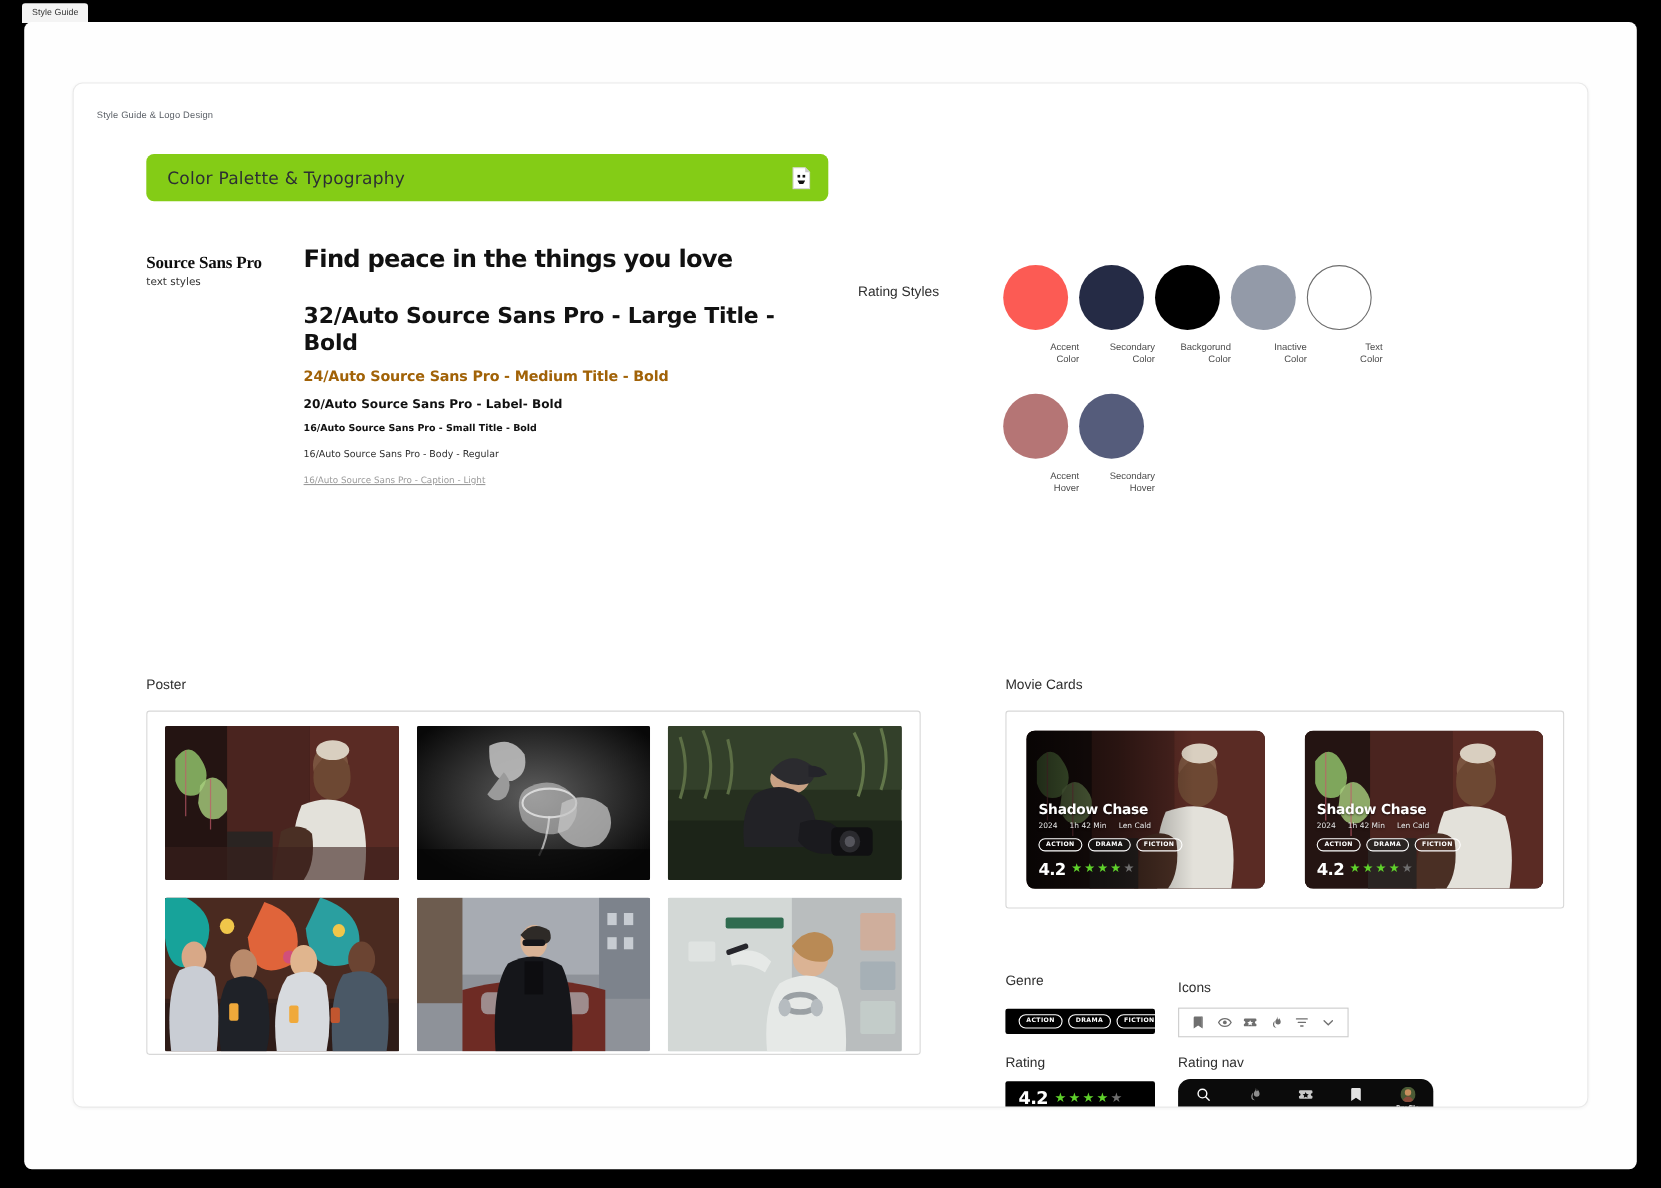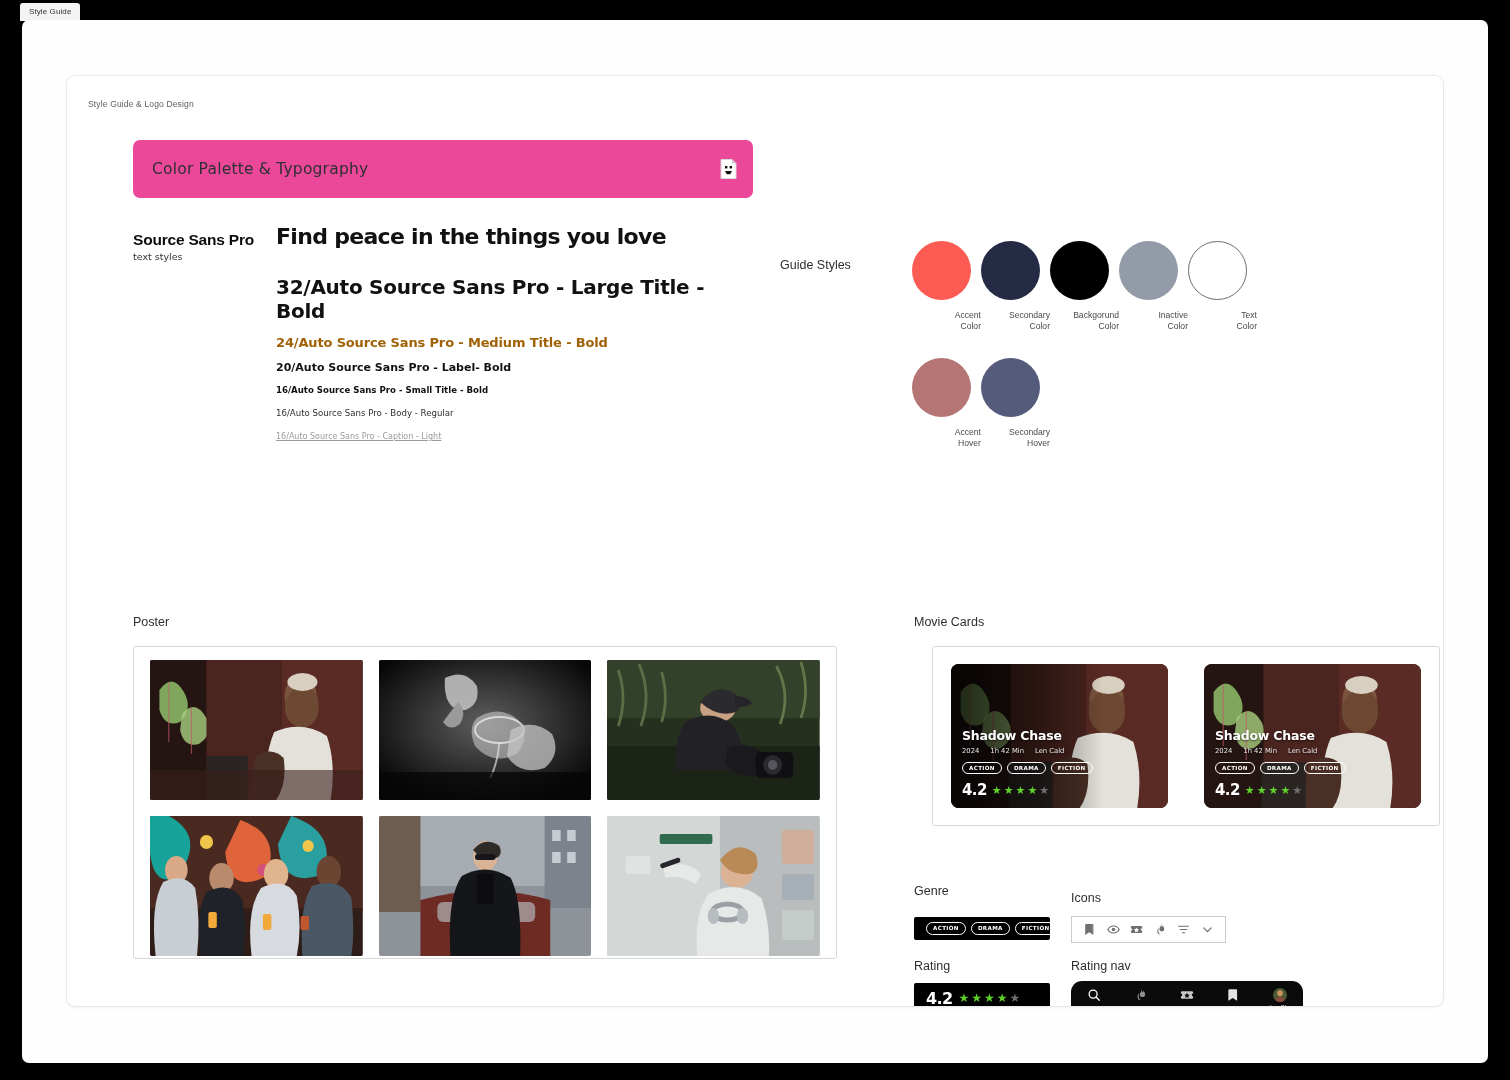--- a/index.html
+++ b/index.html
@@ -39,22 +39,22 @@
     overflow: hidden;
   }
   .panel-label {
     position: absolute; left: 21px; top: 23px;
     font-size: 8.5px; color: #5a5f66; letter-spacing: .15px;
   }
 
   
   .section-header {
     position: absolute; left: 66px;
-    width: 620px; height: 58px;
-    background: #ec4899;
+    width: 620px; height: 43px;
+    background: #84cc16;
     border-radius: 7px;
     display: flex; align-items: center;
   }
   .section-header.one { top: 64px; }
   .section-header.two { top: 453px; }
   .section-header-title {
     margin-left: 19px;
     font-size: 15.5px; color: #2c2f33;
     font-family: "DejaVu Sans", sans-serif;
     letter-spacing: .2px;
@@ -62,21 +62,21 @@
   .doc-face-icon {
     position: absolute; right: 16px; top: 50%;
     transform: translateY(-50%);
     width: 17px; height: 21px;
   }
 
   
   .type-block { position: absolute; left: 66px; top: 155px; }
   .font-name {
     font-size: 15.5px; font-weight: bold; color: #0d0d0d;
-    font-family: Liberation Sans, sans-serif; letter-spacing: -.2px;
+    font-family: Liberation Serif, serif; letter-spacing: -.2px;
   }
   .font-sub {
     font-size: 9.5px; color: #333; margin-top: 2px;
     font-family: "DejaVu Sans", sans-serif;
   }
 
   .type-samples { position: absolute; left: 209px; top: 148px; width: 460px; }
   .t-hero {
     font-size: 22px; font-weight: bold; color: #111;
     font-family: "DejaVu Sans", sans-serif; letter-spacing: -.7px;
@@ -127,21 +127,21 @@
     display: grid;
     grid-template-columns: repeat(3, 1fr);
     gap: 16px 16px;
     padding: 0 16px;
   }
   .poster { height: 140px; border-radius: 2px; overflow: hidden; position: relative; }
   .poster svg { width: 100%; height: 100%; display: block; }
 
   
   .cards-box {
-    position: absolute; left: 865px; top: 570px;
+    position: absolute; left: 847px; top: 570px;
     width: 508px; height: 180px;
     border: 1px solid #d8d8d8; border-radius: 3px;
     display: flex; align-items: center; gap: 36px;
     padding: 0 18px;
   }
   .movie-card {
     position: relative; width: 226px; height: 144px;
     border-radius: 8px; overflow: hidden;
   }
   .movie-card svg.bg { position: absolute; inset: 0; width: 100%; height: 100%; }
@@ -243,21 +243,21 @@
     <div class="type-samples">
       <div class="t-hero">Find peace in the things you love</div>
       <div class="t-large">32/Auto Source Sans Pro - Large Title - Bold</div>
       <div class="t-medium">24/Auto Source Sans Pro - Medium Title - Bold</div>
       <div class="t-label">20/Auto Source Sans Pro - Label- Bold</div>
       <div class="t-small">16/Auto Source Sans Pro - Small Title - Bold</div>
       <div class="t-body">16/Auto Source Sans Pro - Body - Regular</div>
       <div class="t-caption">16/Auto Source Sans Pro - Caption - Light</div>
     </div>
 
-    <div class="color-title">Guide Styles</div>
+    <div class="color-title">Rating Styles</div>
     <div class="swatch-grid">
       <div class="swatch-row">
         <div class="swatch-cell">
           <div class="swatch" id="sw0" style="background: rgb(252, 91, 84);"></div>
           <div class="swatch-name">Accent
 Color</div>
         </div>
         <div class="swatch-cell">
           <div class="swatch" id="sw1" style="background: rgb(37, 43, 69);"></div>
           <div class="swatch-name">Secondary

